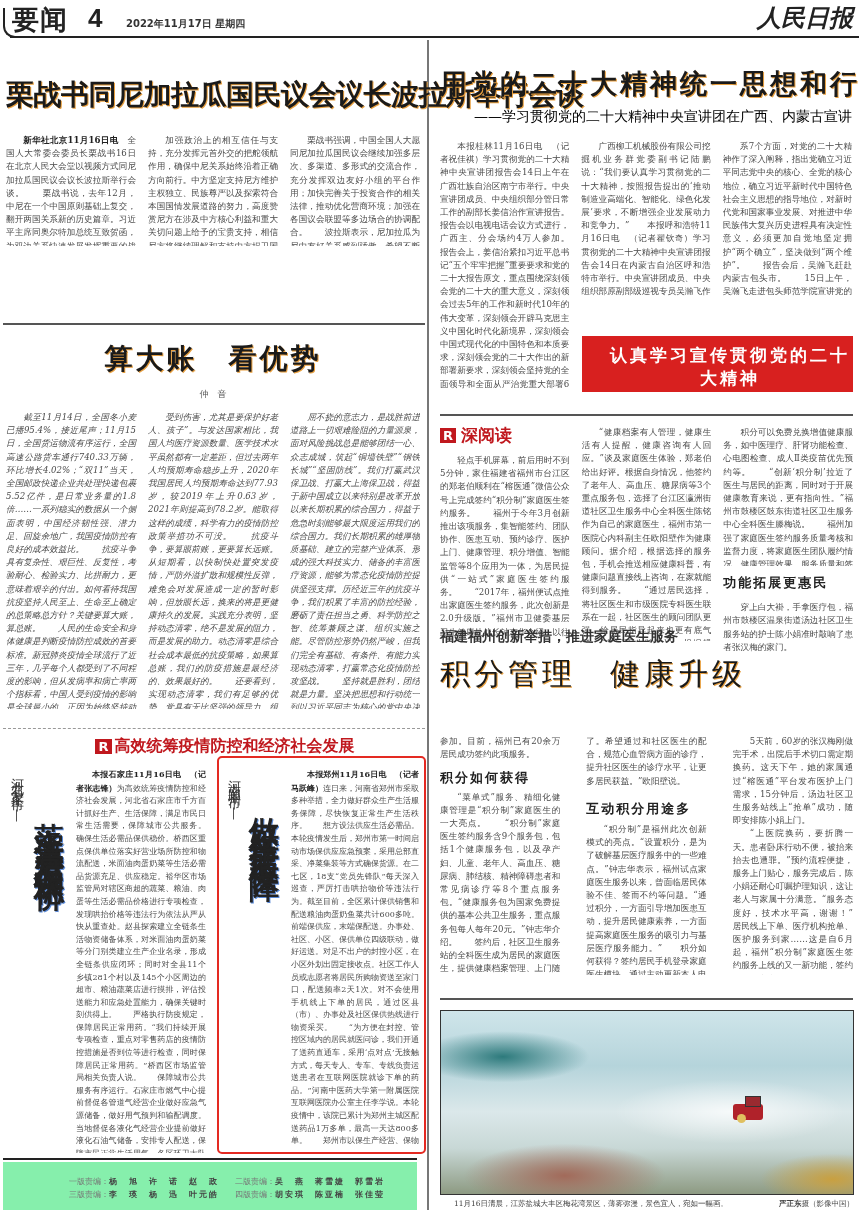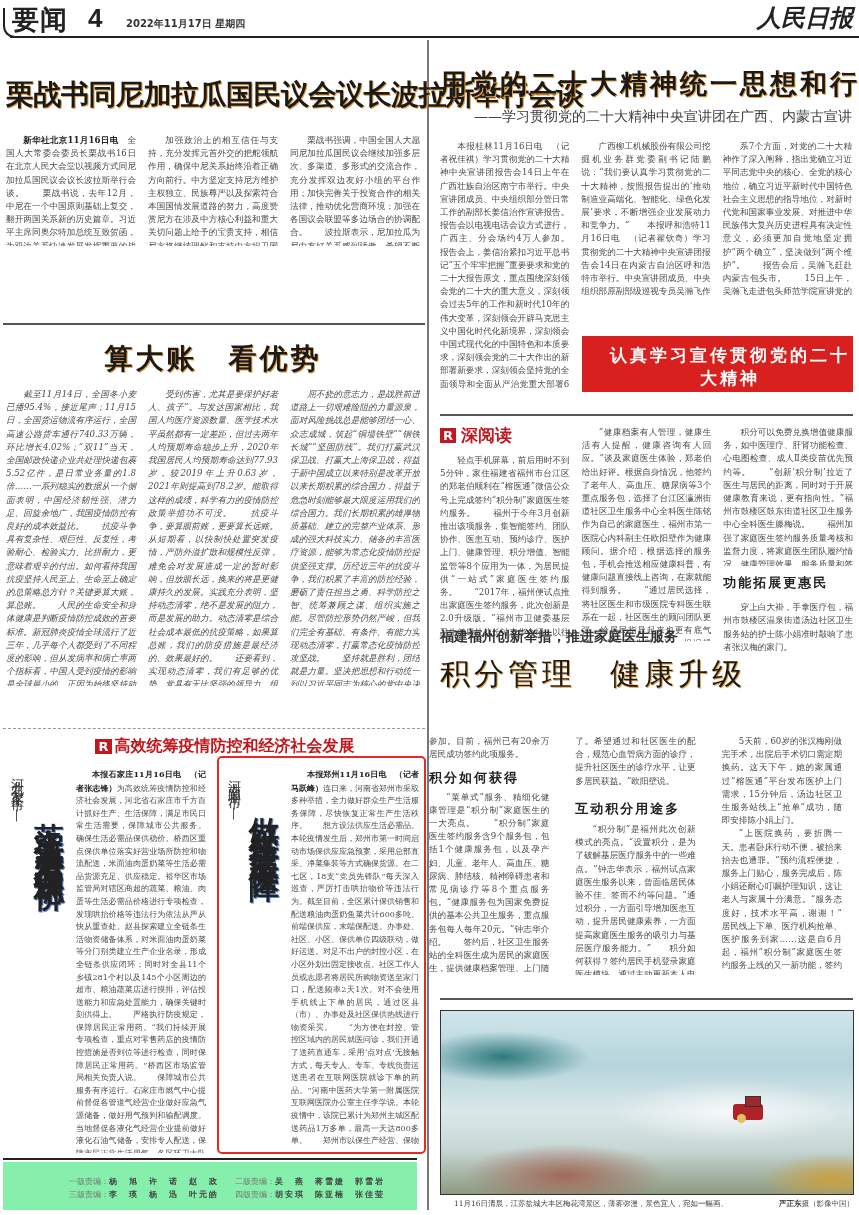--- a/index.html
+++ b/index.html
@@ -82,20 +82,21 @@
     <div>
         <p>栗战书强调，中国全国人大愿同尼加拉瓜国民议会继续加强多层次、多渠道、多形式的交流合作，充分发挥双边友好小组的平台作用；加快完善关于投资合作的相关法律，推动优化营商环境；加强在各国议会联盟等多边场合的协调配合。　　波拉斯表示，尼加拉瓜为尼中友好关系感到骄傲，希望不断加强各领域务实合作。尼方坚定坚持一个中国原则。感谢中方在促进经济社会发展、抗击新冠肺炎疫情等多方面给予尼方的重要支持。尼国民议会愿深化同中国全国人大的友好交流，为促进两国关系发展作出贡献。　　全国人大常委会副委员长曹建明参加会谈。</p>
       </div>
   </div>
 </div>
 
 <div class="abs hr-dark" style="left:3px; top:323px; width:422px;"></div>
 
 <div class="abs" style="left:6px; top:340px; width:414px;">
   <div class="hl-black" style="font-size:28px; text-align:center; letter-spacing:3px;">算大账　看优势</div>
+  <div style="text-align:center; font-size:9px; color:#555; margin-top:10px;">仲　音</div>
   <div class="cols3 body-text" style="margin-top:10px; height:298px; overflow:hidden; font-family:'DejaVu Serif',serif; font-style:italic;">
     <div>
         <p>截至11月14日，全国冬小麦已播95.4%，接近尾声；11月15日，全国货运物流有序运行，全国高速公路货车通行740.33万辆，环比增长4.02%；“双11”当天，全国邮政快递企业共处理快递包裹5.52亿件，是日常业务量的1.8倍……一系列稳实的数据从一个侧面表明，中国经济韧性强、潜力足、回旋余地广，我国疫情防控有良好的成本效益比。　　抗疫斗争具有复杂性、艰巨性、反复性，考验耐心、检验实力、比拼耐力，更意味着艰辛的付出。如何看待我国抗疫坚持人民至上、生命至上确定的总策略总方针？关键要算大账，算总账。　　人民的生命安全和身体健康是判断疫情防控成效的首要标准。新冠肺炎疫情全球流行了近三年，几乎每个人都受到了不同程度的影响，但从发病率和病亡率两个指标看，中国人受到疫情的影响是全球最小的。正因为始终坚持动态清零，我们才保证了极低的发病率和病亡率，让人民生命安全和身体健康得到最大程度的保护。这无可辩驳地证明，坚持动态清零是对人民至上、生命至上理念的最好践行。　　在大流行的疫情面前，保障更广范围、更大人群、更为长远的利益，是最符合成本效益的。疫情面前，我们坚持“宁可暂时影响一点经济发展，也不能让人民群众生命安全和身体健康</p>
       </div>
     <div>
         <p>受到伤害，尤其是要保护好老人、孩子”。与发达国家相比，我国人均医疗资源数量、医学技术水平虽然都有一定差距，但过去两年人均预期寿命稳步上升，2020年我国居民人均预期寿命达到77.93岁，较2019年上升0.63岁，2021年则提高到78.2岁。能取得这样的成绩，科学有力的疫情防控政策举措功不可没。　　抗疫斗争，要算眼前账，更要算长远账。从短期看，以快制快处置突发疫情，严防外溢扩散和规模性反弹，难免会对发展造成一定的暂时影响，但放眼长远，换来的将是更健康持久的发展。实践充分表明，坚持动态清零，绝不是发展的阻力，而是发展的助力。动态清零是综合社会成本最低的抗疫策略，如果算总账，我们的防疫措施是最经济的、效果最好的。　　还要看到，实现动态清零，我们有足够的优势。党具有无比坚强的领导力、组织力、执行力，是风雨来袭时全体人民最可靠的主心骨，能够集聚起万众一心、共克时艰的磅礴力量，从容应对各种复杂局面和风险挑战。我国社会主义制度具有非凡的组织动员能力、统筹协调能力、贯彻执行能力，是抵御风险挑战、聚力攻坚克难的根本保证，能够充分发挥集中力量办大事、办难事、办急事的独特优势，号令四面、组织八方共同应对。中国人民具有不</p>
       </div>
     <div>
         <p>屈不挠的意志力，是战胜前进道路上一切艰难险阻的力量源泉，面对风险挑战总是能够团结一心、众志成城，筑起“铜墙铁壁”“钢铁长城”“坚固防线”。我们打赢武汉保卫战、打赢大上海保卫战，得益于新中国成立以来特别是改革开放以来长期积累的综合国力，得益于危急时刻能够最大限度运用我们的综合国力。我们长期积累的雄厚物质基础、建立的完整产业体系、形成的强大科技实力、储备的丰富医疗资源，能够为常态化疫情防控提供坚强支撑。历经近三年的抗疫斗争，我们积累了丰富的防控经验，磨砺了责任担当之勇、科学防控之智、统筹兼顾之谋、组织实施之能。尽管防控形势仍然严峻，但我们完全有基础、有条件、有能力实现动态清零，打赢常态化疫情防控攻坚战。　　坚持就是胜利，团结就是力量。坚决把思想和行动统一到以习近平同志为核心的党中央决策部署上来，坚定不移坚持人民至上、生命至上，坚定不移落实“外防输入、内防反弹”总策略，坚定不移贯彻“动态清零”总方针，坚决落实疫情要防住、经济要稳住、发展要安全的要求，坚决克服麻痹思想、厌战情绪、侥幸心理、松劲心态，抓实抓细疫情防控各项工作，我们就一定能巩固疫情防控重大战略成果，实现疫情防控和经济社会发展双胜利。</p>
       </div>
@@ -128,21 +129,21 @@
 
 <div class="abs footer-box" style="left:3px; top:1162px; width:414px; height:48px; padding:13px 0 0 66px;">
   <div style="position:absolute; left:66px; top:13px;"><span>一版责编：</span><b>杨　旭　许　诺　赵　政</b></div>
   <div style="position:absolute; left:232px; top:13px;"><span>二版责编：</span><b>吴　燕　蒋雪婕　郭雪岩</b></div>
   <div style="position:absolute; left:66px; top:26px;"><span>三版责编：</span><b>李　瑛　杨　迅　叶元皓</b></div>
   <div style="position:absolute; left:232px; top:26px;"><span>四版责编：</span><b>胡安琪　陈亚楠　张佳莹</b></div>
 </div>
 
 <div class="abs" style="left:440px; top:66px; width:412px;">
   <div class="hl-black" style="font-size:27px; letter-spacing:3px; text-align:center;">用党的二十大精神统一思想和行动</div>
-  <div style="text-align:right; font-size:14px; color:#404040; margin-top:6px; white-space:nowrap;">——学习贯彻党的二十大精神中央宣讲团在广西、内蒙古宣讲</div>
+  <div style="text-align:right; font-size:14px; color:#000000; margin-top:6px; white-space:nowrap;">——学习贯彻党的二十大精神中央宣讲团在广西、内蒙古宣讲</div>
   <div class="cols3 body-text" style="margin-top:14px; height:252px; overflow:hidden;">
     <div style="height:252px; overflow:hidden;">
         <p>本报桂林11月16日电　（记者祝佳祺）学习贯彻党的二十大精神中央宣讲团报告会14日上午在广西壮族自治区南宁市举行。中央宣讲团成员、中央组织部分管日常工作的副部长姜信治作宣讲报告。报告会以电视电话会议方式进行，广西主、分会场约4万人参加。　　报告会上，姜信治紧扣习近平总书记“五个牢牢把握”重要要求和党的二十大报告原文，重点围绕深刻领会党的二十大的重大意义，深刻领会过去5年的工作和新时代10年的伟大变革，深刻领会开辟马克思主义中国化时代化新境界，深刻领会中国式现代化的中国特色和本质要求，深刻领会党的二十大作出的新部署新要求，深刻领会坚持党的全面领导和全面从严治党重大部署6个方面，对党的二十大精神进行了系统解读和深入阐释。　　报告会后，姜信治来到广西柳工集团有限公司、灵川县山口村，与企业职工和基层干部群众就学习贯彻党的二十大精神进行宣讲和互动交流。16日上午，姜信治来到广西师范大学，为桂林市高校师生作专题宣讲。</p>
       </div>
     <div style="height:158px; overflow:hidden;">
         <p>广西柳工机械股份有限公司挖掘机业务群党委副书记陆鹏说：“我们要认真学习贯彻党的二十大精神，按照报告提出的‘推动制造业高端化、智能化、绿色化发展’要求，不断增强企业发展动力和竞争力。”　　本报呼和浩特11月16日电　（记者翟钦奇）学习贯彻党的二十大精神中央宣讲团报告会14日在内蒙古自治区呼和浩特市举行。中央宣讲团成员、中央组织部原副部级巡视专员吴瀚飞作宣讲报告。　　报告会上，吴瀚飞围绕深入领悟党的二十大主题的丰富内涵、过去5年的工作和新时代10年的伟大变革、开辟马克思主义中国化时代化新境界的历史责任、以中国式现代化推进中华民族伟大复兴的使命任务、全面建设社会主义现代化国家的目标任务、坚持党的全面领导和全面从严治党的部署要求、党的二十大精神和内蒙古工作的内在联</p>
       </div>
     <div style="height:158px; overflow:hidden;">
         <p>系7个方面，对党的二十大精神作了深入阐释，指出党确立习近平同志党中央的核心、全党的核心地位，确立习近平新时代中国特色社会主义思想的指导地位，对新时代党和国家事业发展、对推进中华民族伟大复兴历史进程具有决定性意义，必须更加自觉地坚定拥护“两个确立”，坚决做到“两个维护”。　　报告会后，吴瀚飞赶赴内蒙古包头市。　　15日上午，吴瀚飞走进包头师范学院宣讲党的二十大精神，并与师生交流学习心得。　　16日上午，吴瀚飞来到内蒙古第一机械集团有限公司，与公司职工进行了互动宣讲。　　听了宣讲，第一机械集团有限公司工艺研究所党委书记马涛表示：“我们要认真学习贯彻党的二十大精神，埋头苦干，持续创新，推进产业数字化、数字产业化，为国防现代化建设贡献力量。”</p>
       </div>
@@ -177,21 +178,21 @@
         <p>穿上白大褂，手拿医疗包，福州市鼓楼区温泉街道汤边社区卫生服务站的护士陈小娟准时敲响了患者张汉梅的家门。</p>
       </div>
   </div>
 </div>
 
 <div class="abs" style="left:440px; top:628px; width:413px; ">
   <div style="font-family:'DejaVu Serif',serif; font-weight:bold; font-size:14px; color:#333;">福建福州创新举措，推进家庭医生服务</div>
   <div class="hl-black" style="font-size:30px; letter-spacing:4px; margin-top:8px; font-weight:normal;">积分管理　健康升级</div>
 </div>
 
-<div class="abs cols3 body-text" style="left:429px; top:735px; width:413px; height:240px;gap:26px;">
+<div class="abs cols3 body-text" style="left:440px; top:735px; width:413px; height:240px;gap:26px;">
   <div style="height:240px; overflow:hidden;">
     <p style="text-indent:0;">参加。目前，福州已有20余万居民成功签约此项服务。</p>
     <div class="sub-heading" style="margin:10px 0 6px;">积分如何获得</div>
     <p>“菜单式”服务、精细化健康管理是“积分制”家庭医生的一大亮点。　　“积分制”家庭医生签约服务含9个服务包，包括1个健康服务包，以及孕产妇、儿童、老年人、高血压、糖尿病、肺结核、精神障碍患者和常见病诊疗等8个重点服务包。“健康服务包为国家免费提供的基本公共卫生服务，重点服务包每人每年20元。”钟志华介绍。　　签约后，社区卫生服务站的全科医生成为居民的家庭医生，提供健康档案管理、上门随访、健康教育等公共卫生服务与临床治疗服务。同时，签约重点服务包的居民，还可选择市县公立医院及三级民营医院临床专科中级职称以上的专科医师作为健康顾问，居民每年可优先预约健康顾问4至6次和健康顾问所在医院其他医师2至3次。“每个服务包都明确服务对象、服务内容、服务频次，并有总次数和进度。”钟志华说。</p>
   </div>
   <div style="height:240px; overflow:hidden;">
     <p style="text-indent:0;">了。希望通过和社区医生的配合，规范心血管病方面的诊疗，提升社区医生的诊疗水平，让更多居民获益。”欧阳壁说。</p>
     <div class="sub-heading" style="margin:14px 0 8px;">互动积分用途多</div>
     <p>“积分制”是福州此次创新模式的亮点。“设置积分，是为了破解基层医疗服务中的一些难点。”钟志华表示，福州试点家庭医生服务以来，曾面临居民体验不佳、签而不约等问题。“通过积分，一方面引导增加医患互动，提升居民健康素养，一方面提高家庭医生服务的吸引力与基层医疗服务能力。”　　积分如何获得？签约居民手机登录家庭医生模块，通过主动更新本人电子健康档案、阅读科普知识及资讯，及时参与家庭医生签约满意度年度调查、及时确认或评价履约记录等，均可获得相应积分。“积分成为评价机制的一部分，促进家庭医生提升服务成效。”钟志华表示，通过建立服务对象评价机制，将家庭医生签约服务“有没有、行不行、好不好”的表决权交给居民。　　对居民来说，积分有何用途？使用</p>
   </div>

